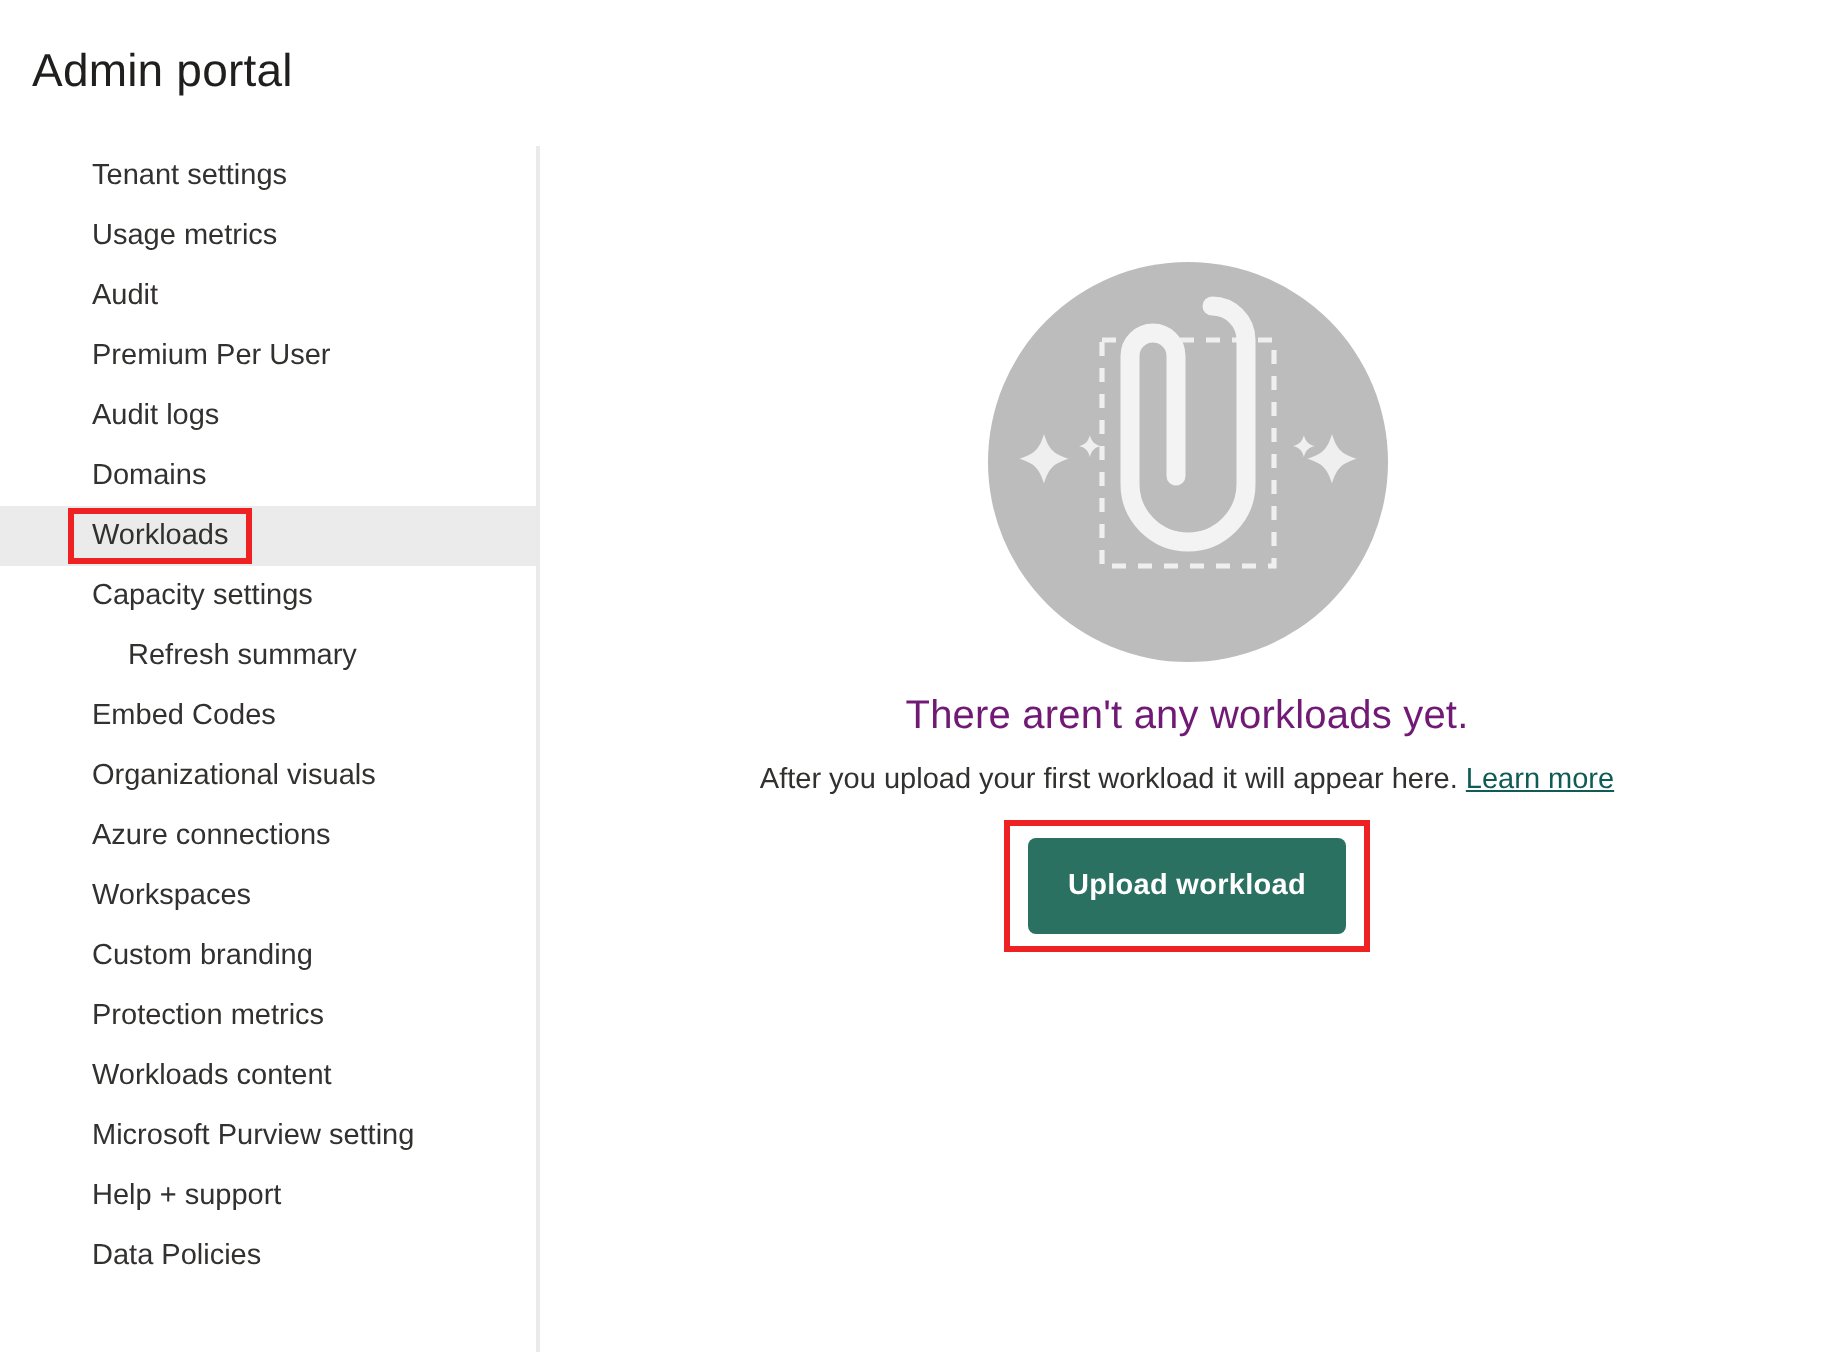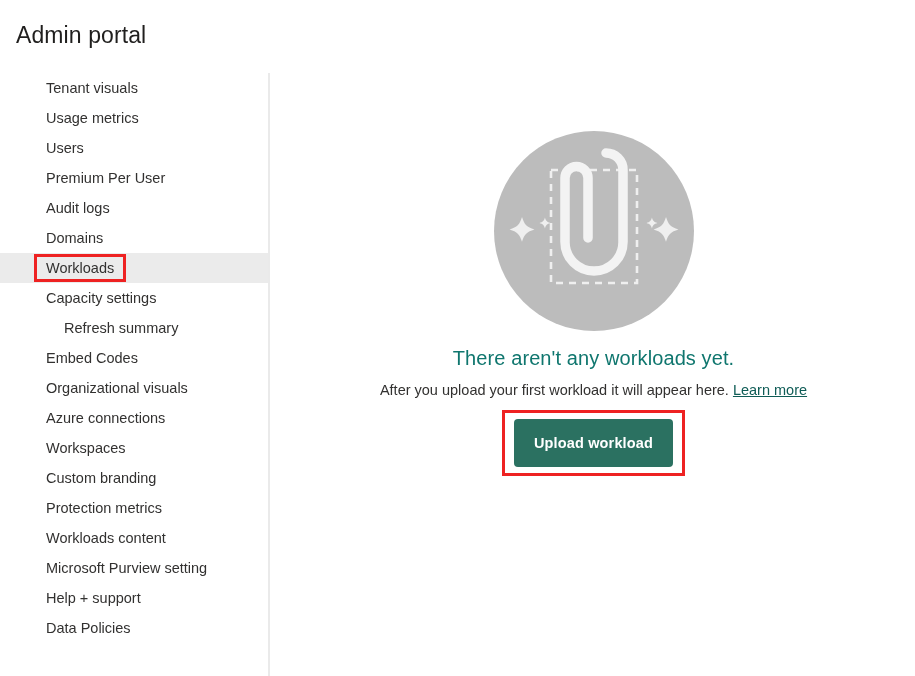--- a/index.html
+++ b/index.html
@@ -97,21 +97,21 @@
     width: 200px;
     height: 200px;
     margin: 0 auto;
     display: block;
   }
 
   #empty-heading {
     margin-top: 16px;
     font-size: 20px;
     font-weight: 400;
-    color: #0f766e;
+    color: #701a75;
     letter-spacing: 0.1px;
   }
 
   #empty-sub {
     margin-top: 12px;
     font-size: 14.5px;
     color: #323130;
   }
   #learn-more {
     color: #0f5c56;
@@ -148,23 +148,23 @@
     letter-spacing: 0.15px;
   }
 </style>
 </head>
 <body>
 
 <div id="page-title">Admin portal</div>
 
 <nav id="sidebar">
 
-<div class="nav-item"><span class="lbl">Tenant visuals</span></div>
+<div class="nav-item"><span class="lbl">Tenant settings</span></div>
     <div class="nav-item"><span class="lbl">Usage metrics</span></div>
-    <div class="nav-item"><span class="lbl">Users</span></div>
+    <div class="nav-item"><span class="lbl">Audit</span></div>
     <div class="nav-item"><span class="lbl">Premium Per User</span></div>
     <div class="nav-item"><span class="lbl">Audit logs</span></div>
     <div class="nav-item"><span class="lbl">Domains</span></div>
     <div class="nav-item selected annotated"><span class="lbl">Workloads</span></div>
     <div class="nav-item"><span class="lbl">Capacity settings</span></div>
     <div class="nav-item sub"><span class="lbl">Refresh summary</span></div>
     <div class="nav-item"><span class="lbl">Embed Codes</span></div>
     <div class="nav-item"><span class="lbl">Organizational visuals</span></div>
     <div class="nav-item"><span class="lbl">Azure connections</span></div>
     <div class="nav-item"><span class="lbl">Workspaces</span></div>

